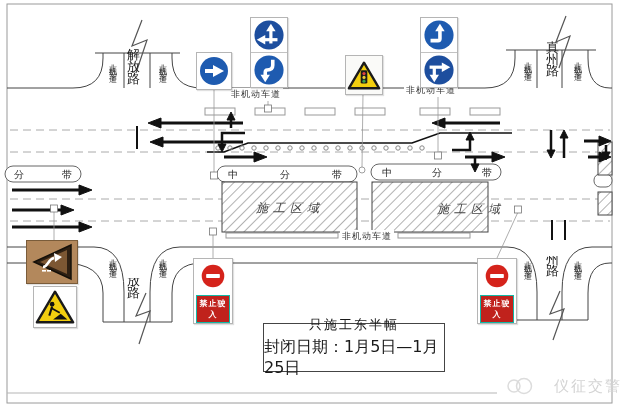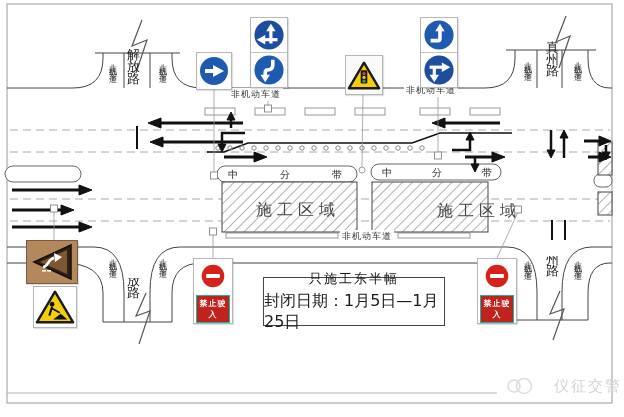--- a/index.html
+++ b/index.html
@@ -8,23 +8,23 @@
   #bgsvg{position:absolute;left:0;top:0;}
   .abs{position:absolute;}
   .vname{writing-mode:vertical-rl;text-orientation:upright;font-size:13px;letter-spacing:12px;
          color:#1a1a1a;line-height:15px;white-space:nowrap;}
   .clip{position:absolute;overflow:hidden;width:16px;}
   .clip .vname{margin-top:-26px;}
   .vlabel{writing-mode:vertical-rl;text-orientation:upright;font-size:8px;letter-spacing:3px;
           color:#333;line-height:9px;white-space:nowrap;}
   .hlabel{font-size:9px;letter-spacing:1px;color:#333;white-space:nowrap;background:#fff;padding:0 2px;}
   .cap{font-size:10px;color:#222;white-space:nowrap;}
-  .zone{font-size:16px;letter-spacing:5px;color:#444;white-space:nowrap;}
+  .zone{font-size:12px;letter-spacing:5px;color:#444;white-space:nowrap;font-style:italic;}
   .notice{border:1px solid #444;background:#fff;display:flex;flex-direction:column;
-          justify-content:center;align-items:center;gap:3px;color:#1a1a1a;}
+          justify-content:center;align-items:center;gap:3px;color:#1a1a1a;margin-top:46px;}
   .notice .l1{font-size:13px;letter-spacing:2px;}
   .notice .l2{font-size:16px;letter-spacing:0;}
   .plaque{position:absolute;background:#fff;border:1px solid #b5b5b5;box-sizing:border-box;
           display:flex;align-items:center;justify-content:center;box-shadow:1px 1px 1px rgba(0,0,0,.12);}
   .pair{flex-direction:column;padding:0;}
   .pair .cell{width:36px;height:34px;display:flex;align-items:center;justify-content:center;}
   .pair .cell:first-child{border-bottom:1px solid #c2c2c2;}
   .noentry{flex-direction:column;justify-content:flex-start;padding-top:4px;}
   .ne-label{width:90%;background:#c0221c;color:#fff;font-size:8px;font-weight:bold;text-align:center;
             letter-spacing:1px;padding:2px 0;margin-top:6px;border:1px solid #14b8a6;box-sizing:border-box;}
@@ -203,20 +203,21 @@
 <div class="abs vlabel" style="left:158px;top:252px;">非机动车道</div>
 <div class="abs vlabel" style="left:523px;top:55px;">非机动车道</div>
 <div class="abs vlabel" style="left:573px;top:55px;">非机动车道</div>
 <div class="abs vlabel" style="left:523px;top:254px;">非机动车道</div>
 <div class="abs vlabel" style="left:573px;top:254px;">非机动车道</div>
 
 <div class="abs hlabel" style="left:229px;top:88px;">非机动车道</div>
 <div class="abs hlabel" style="left:404px;top:84px;">非机动车道</div>
 <div class="abs hlabel" style="left:340px;top:230px;">非机动车道</div>
 
+<div class="abs cap" style="left:14px;top:168px;letter-spacing:38px;">分带</div>
 <div class="abs cap" style="left:228px;top:168px;letter-spacing:42px;">中分带</div>
 <div class="abs cap" style="left:382px;top:166px;letter-spacing:40px;">中分带</div>
 
 <div class="abs zone" style="left:256px;top:200px;">施工区域</div>
 <div class="abs zone" style="left:437px;top:201px;">施工区域</div>
 
 <div class="abs notice" style="left:263px;top:277px;width:180px;height:47px;">
   <div class="l1">只施工东半幅</div>
   <div class="l2">封闭日期：1月5日—1月25日</div>
 </div>

